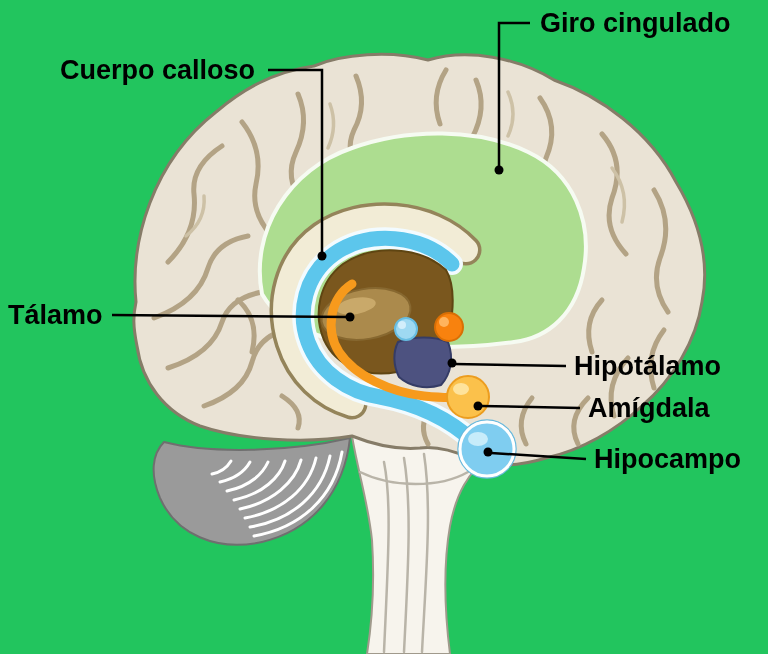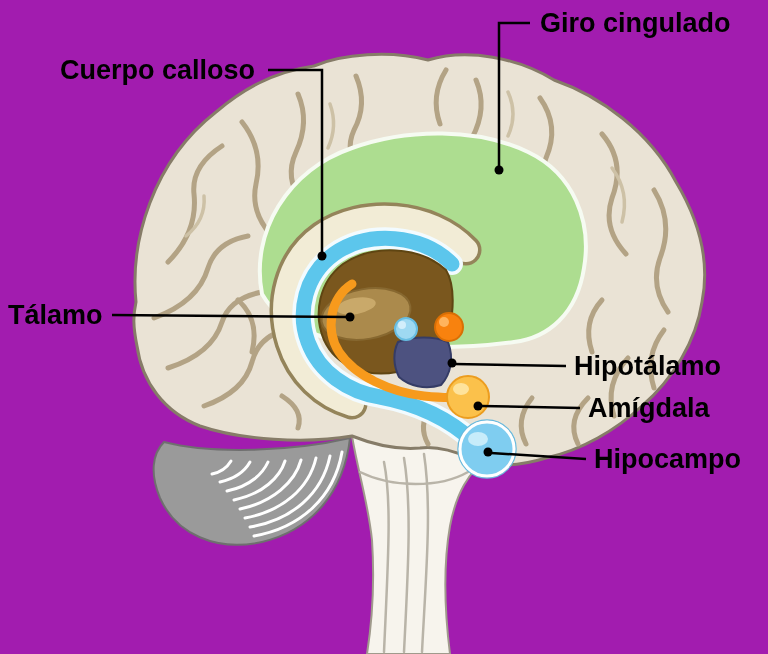--- a/index.html
+++ b/index.html
@@ -1,16 +1,16 @@
 <!DOCTYPE html>
 <html><head>
 <meta charset="utf-8">
 <style>
   html,body{margin:0;padding:0;background:#ffffff;}
-  .stage{position:relative;width:768px;height:654px;background:#a21caf;overflow:hidden;
+  .stage{position:relative;width:768px;height:654px;background:#22c55e;overflow:hidden;
          font-family:"Liberation Sans", sans-serif;}
   svg{display:block;}
   .fold{fill:none;stroke:#b3a385;stroke-width:5;stroke-linecap:round;}
   .fold2{fill:none;stroke:#cdc1a6;stroke-width:3.5;stroke-linecap:round;}
   .cstripe{fill:none;stroke:#ffffff;stroke-width:3;stroke-linecap:round;}
   .sline{fill:none;stroke:#b9b4a8;stroke-width:2.5;stroke-linecap:round;}
   .leader{stroke:#000000;stroke-width:2.5;fill:none;}
   .dot{fill:#000000;}
   .lbl{font:bold 27px "Liberation Sans", sans-serif;fill:#000000;}
 </style>

